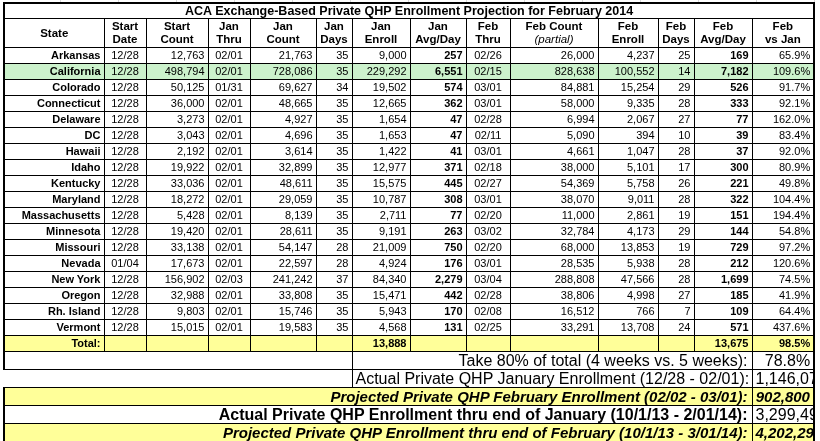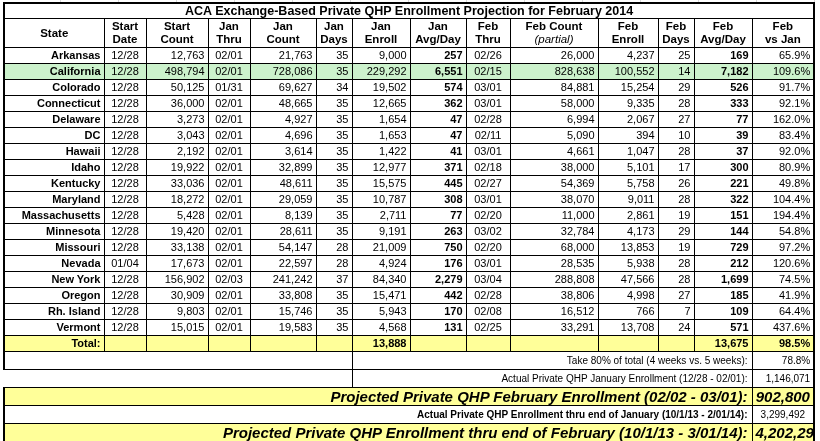--- a/index.html
+++ b/index.html
@@ -29,21 +29,21 @@
 
   .grid td{text-align:right;}
   .grid td:nth-child(2),.grid td:nth-child(4),.grid td:nth-child(9){text-align:center;}
   .grid td:nth-child(8),.grid td:nth-child(13){font-weight:bold;}
   .grid td:first-child{font-weight:bold;text-align:right;}
   td .note{font-style:italic;font-size:8.5px;}
 
   tr.green td{background:var(--green,#ccf2cc);}
   tr.total td{background:var(--yellow,#ffff99);font-weight:bold;margin-top:48px;}
 
-  .sum td{height:17px;line-height:15px;font-size:10px;}
+  .sum td{height:17px;line-height:15px;font-size:16px;}
   .grid td.sum-label{text-align:right;padding-right:4px;}
   .grid td.sum-value{font-variant-numeric:tabular-nums;}
   .grid td.ghost{border:none !important;background:#fff;}
   tr.y td{background:var(--yellow,#ffff99);font-weight:bold;font-size:15px;font-style:italic;}
 </style>
 </head>
 <body>
 
 <div class="sheet">
   <div class="grid-strip strip-top"></div>
@@ -365,21 +365,21 @@
           <td>03/04</td>
           <td>288,808</td>
           <td>47,566</td>
           <td>28</td>
           <td>1,699</td>
           <td>74.5%</td>
         </tr>
         <tr>
           <td>Oregon</td>
           <td>12/28</td>
-          <td>30,909</td>
+          <td>32,988</td>
           <td>02/01</td>
           <td>33,808</td>
           <td>35</td>
           <td>15,471</td>
           <td>442</td>
           <td>02/28</td>
           <td>38,806</td>
           <td>4,998</td>
           <td>27</td>
           <td>185</td>

